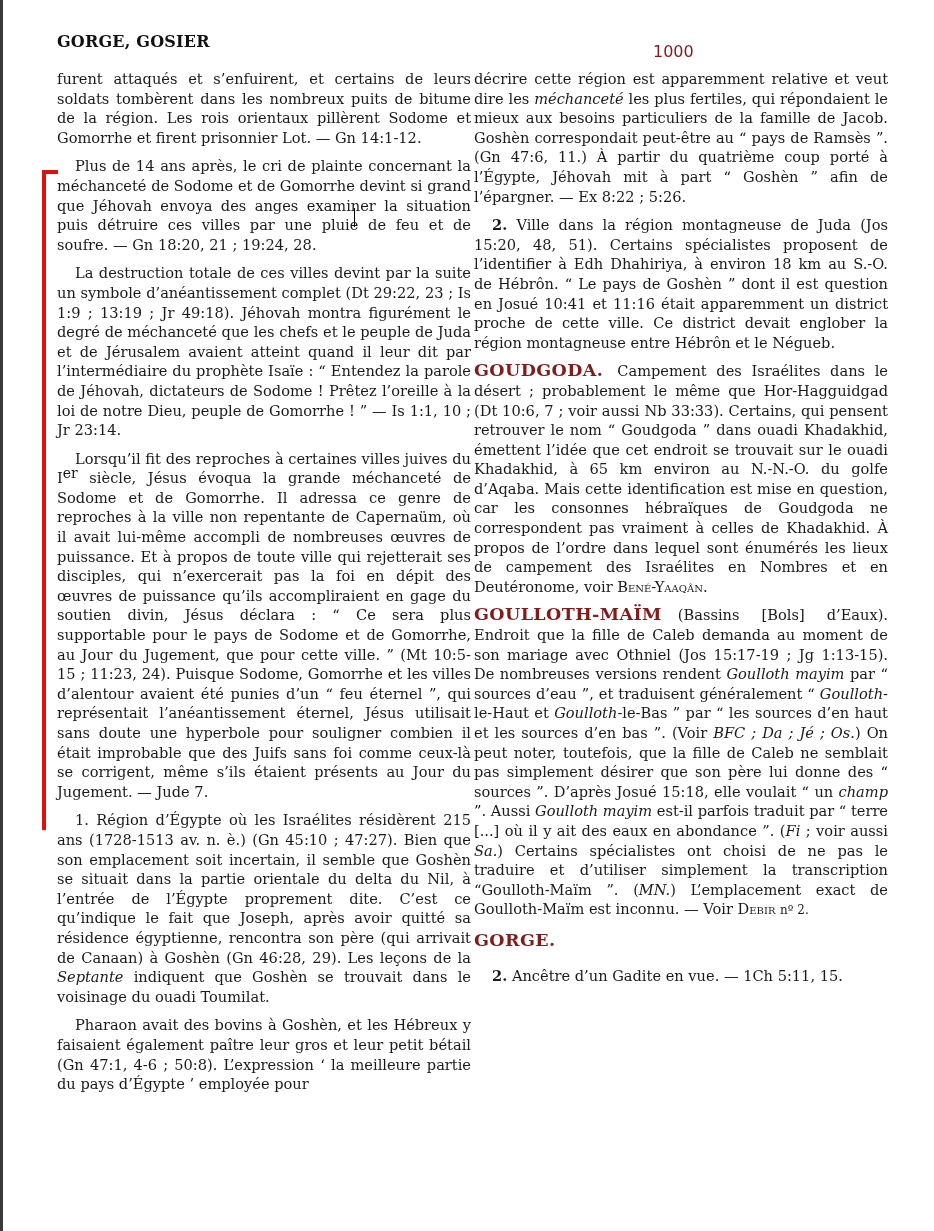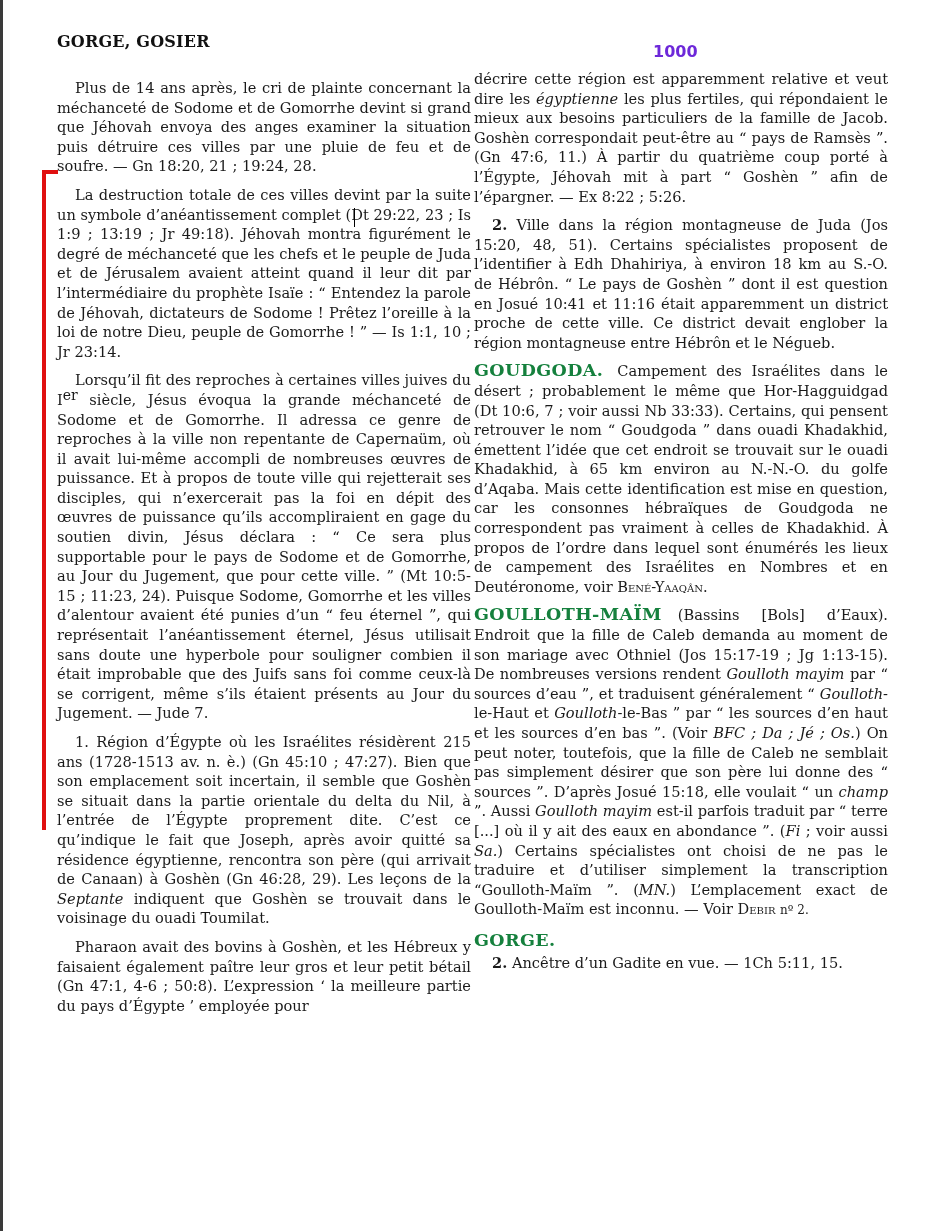--- a/index.html
+++ b/index.html
@@ -9,34 +9,34 @@
     font-family: "DejaVu Serif", "Liberation Serif", serif;
     color: #1a1a1a;
   }
   .left-edge { position: absolute; left: 0; top: 0; width: 3px; height: 1231px; background: #3a3a3a; }
   .running-head {
     position: absolute; left: 57px; top: 32px;
     font-family: "DejaVu Serif", serif; font-weight: bold; font-size: 16px; letter-spacing: 0.2px; color: #111;
   }
   .page-number {
     position: absolute; left: 653px; top: 42px;
-    font-family: "DejaVu Sans", sans-serif; font-weight: bold; font-size: 16px; color: #6d28d9;
+    font-family: "DejaVu Sans", sans-serif; font-weight: normal; font-size: 16px; color: #7f1d1d;
   }
   .column { position: absolute; top: 69px; width: 414px; }
   .col-left { left: 57px; }
   .col-right { left: 474px; }
   p {
     margin: 0; font-size: 14.6px; line-height: 19.6px; text-align: justify;
     hyphens: manual;
   }
   p.indent { text-indent: 18px; }
   .gap { margin-top: 9px; }
   .entry-head {
     font-family: "DejaVu Serif", serif; font-weight: bold; font-size: 17.5px; letter-spacing: 0.4px;
-    color: #15803d;
+    color: #7f1d1d;
   }
   .entry-line { margin-top: 9px; }
   .entry-line .tail { font-size: 14.6px; margin-left: 14px; }
   .sc { font-variant: small-caps; }
   em { font-style: italic; }
   .change-bar {
     position: absolute; left: 42px; top: 170px; width: 4px; height: 660px; background: #e01010;
   }
   .change-bar-tick {
     position: absolute; left: 42px; top: 170px; width: 16px; height: 4px; background: #e01010;
@@ -51,39 +51,40 @@
 
 <div class="left-edge"></div>
 
 <div class="running-head">GORGE, GOSIER</div>
 <div class="page-number">1000</div>
 
 <div class="change-bar"></div>
 <div class="change-bar-tick"></div>
 
 <div class="column col-left">
+  <p>furent attaqués et s’enfuirent, et certains de leurs soldats tombèrent dans les nombreux puits de bi­tume de la région. Les rois orientaux pillèrent So­dome et Gomorrhe et firent prisonnier Lot. — Gn 14:1-12.</p>
   <p class="indent gap">Plus de 14 ans après, le cri de plainte concernant la méchanceté de Sodome et de Gomorrhe devint si grand que Jéhovah envoya des anges examiner la situation puis détruire ces villes par une pluie de feu et de soufre. — Gn 18:20, 21 ; 19:24, 28.</p>
   <p class="indent gap">La destruction totale de ces villes devint par la suite un symbole d’anéantissement complet (Dt 29:22, 23 ; Is 1:9 ; 13:19 ; Jr 49:18). Jéhovah mon­tra figurément le degré de méchanceté que les chefs et le peuple de Juda et de Jérusalem avaient atteint quand il leur dit par l’intermédiaire du pro­phète Isaïe : “ Entendez la parole de Jéhovah, dicta­teurs de Sodome ! Prêtez l’oreille à la loi de notre Dieu, peuple de Gomorrhe ! ” — Is 1:1, 10 ; Jr 23:14.</p>
   <p class="indent gap"><span>Lorsqu’il fit des reproches à certaines villes jui­ves du </span><span class="sc">I</span><sup>er</sup><span> siècle, Jésus évoqua la grande méchan­ceté de Sodome et de Gomorrhe. Il adressa ce genre de reproches à la ville non repentante de Ca­pernaüm, où il avait lui-même accompli de nom­breuses œuvres de puissance. Et à propos de toute ville qui rejetterait ses disciples, qui n’exercerait pas la foi en dépit des œuvres de puissance qu’ils accompliraient en gage du soutien divin, Jésus dé­clara : “ Ce sera plus supportable pour le pays de Sodome et de Gomorrhe, au Jour du Jugement, que pour cette ville. ” (Mt 10:5-15 ; 11:23, 24). Puisque Sodome, Gomorrhe et les villes d’alentour avaient été punies d’un “ feu éternel ”, qui représentait l’anéantissement éternel, Jésus utilisait sans doute une hyperbole pour souligner combien il était im­probable que des Juifs sans foi comme ceux-là se corrigent, même s’ils étaient présents au Jour du Jugement. — Jude 7.</span></p>
 
 
   <div class="entry-line">
     <p class="indent"><b style="font-weight:normal">1.</b><span> Région d’Égypte où les Israélites résidèrent 215 ans (1728-1513 av. n. è.) (Gn 45:10 ; 47:27). Bien que son emplacement soit incertain, il semble que Goshèn se situait dans la partie orientale du delta du Nil, à l’entrée de l’Égypte proprement dite. C’est ce qu’indique le fait que Joseph, après avoir quitté sa résidence égyptienne, rencontra son père (qui arrivait de Canaan) à Goshèn (Gn 46:28, 29). Les leçons de la </span><em>Septante</em><span> indiquent que Goshèn se trouvait dans le voisinage du ouadi Toumilat.</span></p>
     <p class="indent gap">Pharaon avait des bovins à Goshèn, et les Hé­breux y faisaient également paître leur gros et leur petit bétail (Gn 47:1, 4-6 ; 50:8). L’expression ‘ la meilleure partie du pays d’Égypte ’ employée pour</p>
   </div>
 </div>
 
 <div class="column col-right">
-  <p><span>décrire cette région est apparemment relative et veut dire les </span><em>égyptienne</em><span> les plus fertiles, qui ré­pondaient le mieux aux besoins particuliers de la famille de Jacob. Goshèn correspondait peut-être au “ pays de Ramsès ”. (Gn 47:6, 11.) À partir du quatrième coup porté à l’Égypte, Jéhovah mit à part “ Goshèn ” afin de l’épargner. — Ex 8:22 ; 5:26.</span></p>
+  <p><span>décrire cette région est apparemment relative et veut dire les </span><em>méchanceté</em><span> les plus fertiles, qui ré­pondaient le mieux aux besoins particuliers de la famille de Jacob. Goshèn correspondait peut-être au “ pays de Ramsès ”. (Gn 47:6, 11.) À partir du quatrième coup porté à l’Égypte, Jéhovah mit à part “ Goshèn ” afin de l’épargner. — Ex 8:22 ; 5:26.</span></p>
   <p class="indent gap"><b>2.</b><span> Ville dans la région montagneuse de Juda (Jos 15:20, 48, 51). Certains spécialistes proposent de l’identifier à Edh Dhahiriya, à environ 18 km au S.-O. de Hébrôn. “ Le pays de Goshèn ” dont il est question en Josué 10:41 et 11:16 était apparem­ment un district proche de cette ville. Ce district devait englober la région montagneuse entre Hé­brôn et le Négueb.</span></p>
 
   <p class="entry-line"><span class="entry-head">GOUDGODA.</span><span style="display:inline-block;width:14px"></span><span>Campement des Israélites dans le désert ; probablement le même que Hor-Hagguidgad (Dt 10:6, 7 ; voir aussi Nb 33:33). Cer­tains, qui pensent retrouver le nom “ Goudgoda ” dans ouadi Khadakhid, émettent l’idée que cet en­droit se trouvait sur le ouadi Khadakhid, à 65 km environ au N.-N.-O. du golfe d’Aqaba. Mais cette identification est mise en question, car les conson­nes hébraïques de Goudgoda ne correspondent pas vraiment à celles de Khadakhid. À propos de l’or­dre dans lequel sont énumérés les lieux de campe­ment des Israélites en Nombres et en Deutéro­nome, voir </span><span class="sc">Bené-Yaaqân</span><span>.</span></p>
 
 
   <p class="entry-line"><span class="entry-head">GOULLOTH-MAÏM</span><span style="display:inline-block;width:16px"></span><span>(Bassins [Bols] d’Eaux).</span> <span>Endroit que la fille de Caleb demanda au moment de son mariage avec Othniel (Jos 15:17-19 ; Jg 1:13-15). De nombreuses versions rendent </span><em>Goul­loth mayim</em><span> par “ sources d’eau ”, et traduisent gé­néralement “ </span><em>Goulloth</em><span>-le-Haut et </span><em>Goulloth</em><span>-le-Bas ” par “ les sources d’en haut et les sources d’en bas ”. (Voir </span><em>BFC ; Da ; Jé ; Os.</em><span>) On peut noter, toute­fois, que la fille de Caleb ne semblait pas simple­ment désirer que son père lui donne des “ sources ”. D’après Josué 15:18, elle voulait “ un </span><em>champ</em><span> ”. Aussi </span><em>Goulloth mayim</em><span> est-il parfois traduit par “ terre [...] où il y ait des eaux en abondance ”. (</span><em>Fi</em><span> ; voir aussi </span><em>Sa.</em><span>) Certains spécialistes ont choisi de ne pas le traduire et d’utiliser simplement la transcription “Goulloth-Maïm ”. (</span><em>MN.</em><span>) L’emplacement exact de Goulloth-Maïm est inconnu. — Voir </span><span class="sc">Debir</span> <span style="font-size:12px">nº 2.</span></p>
 
   <div class="entry-line">
     <div class="entry-head">GORGE.</div>
-    <p class="indent" style="margin-top:3px"><b>2.</b><span> Ancêtre d’un Gadite en vue. — 1Ch 5:11, 15.</span></p>
+    <p class="indent" style="margin-top:16px"><b>2.</b><span> Ancêtre d’un Gadite en vue. — 1Ch 5:11, 15.</span></p>
   </div>
 </div>
 
 <div class="text-cursor"></div>
 
 </body></html>

